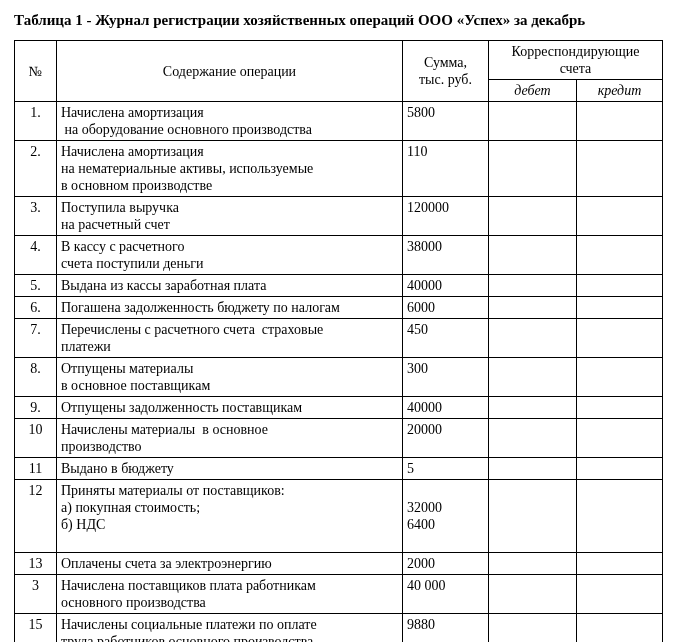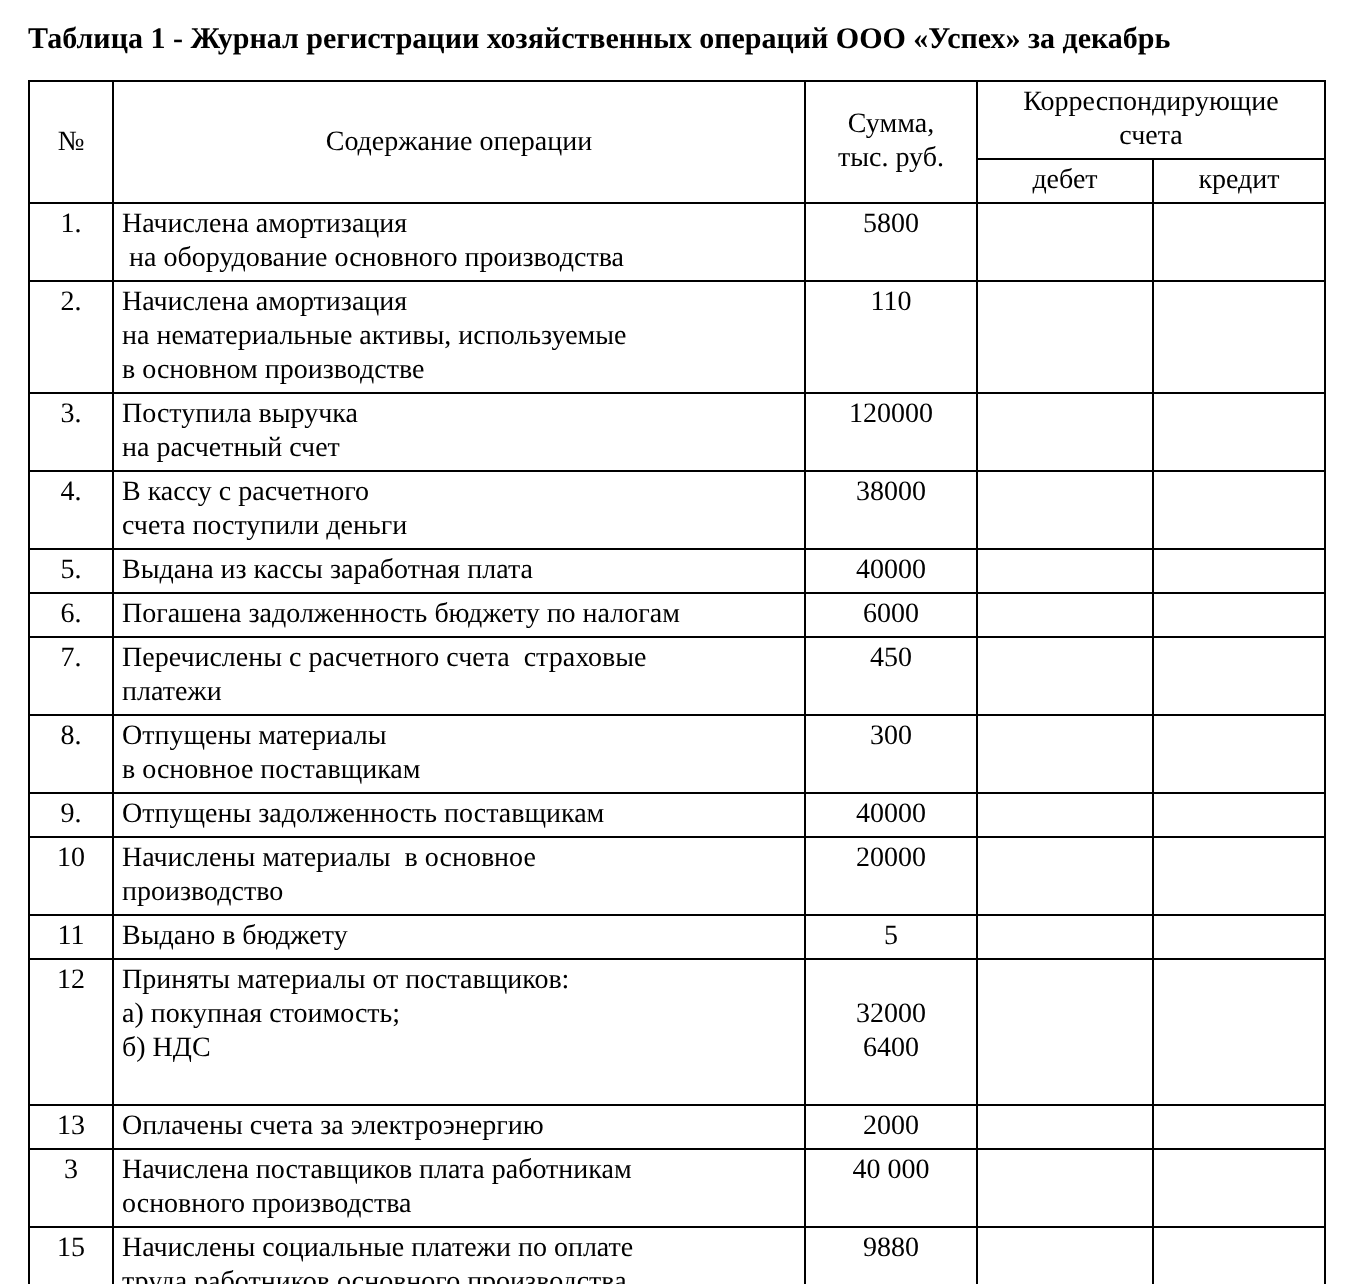--- a/index.html
+++ b/index.html
@@ -49,28 +49,28 @@
   }
   td.c-num {
     text-align: center;
     white-space: pre-wrap;
   }
   td.c-content {
     white-space: pre-wrap;
     padding-left: 7px;
   }
   td.c-amount {
-    text-align: center;
+    text-align: left;
     vertical-align: middle;
     white-space: pre-wrap;
   }
   td.c-amount.top { vertical-align: top; }
   td.c-debit, td.c-credit { vertical-align: middle; }
   thead tr.h1 th { height: 38px; }
-  thead tr.h2 th { height: 18px; }
+  thead tr.h2 th { height: 18px; font-style: italic; }
 </style>
 </head>
 <body>
 
 <div class="page">
   <div class="title">Таблица 1 - Журнал регистрации хозяйственных операций ООО «Успех» за декабрь</div>
 
   <table class="journal">
     <colgroup>
       <col style="width:42px">

